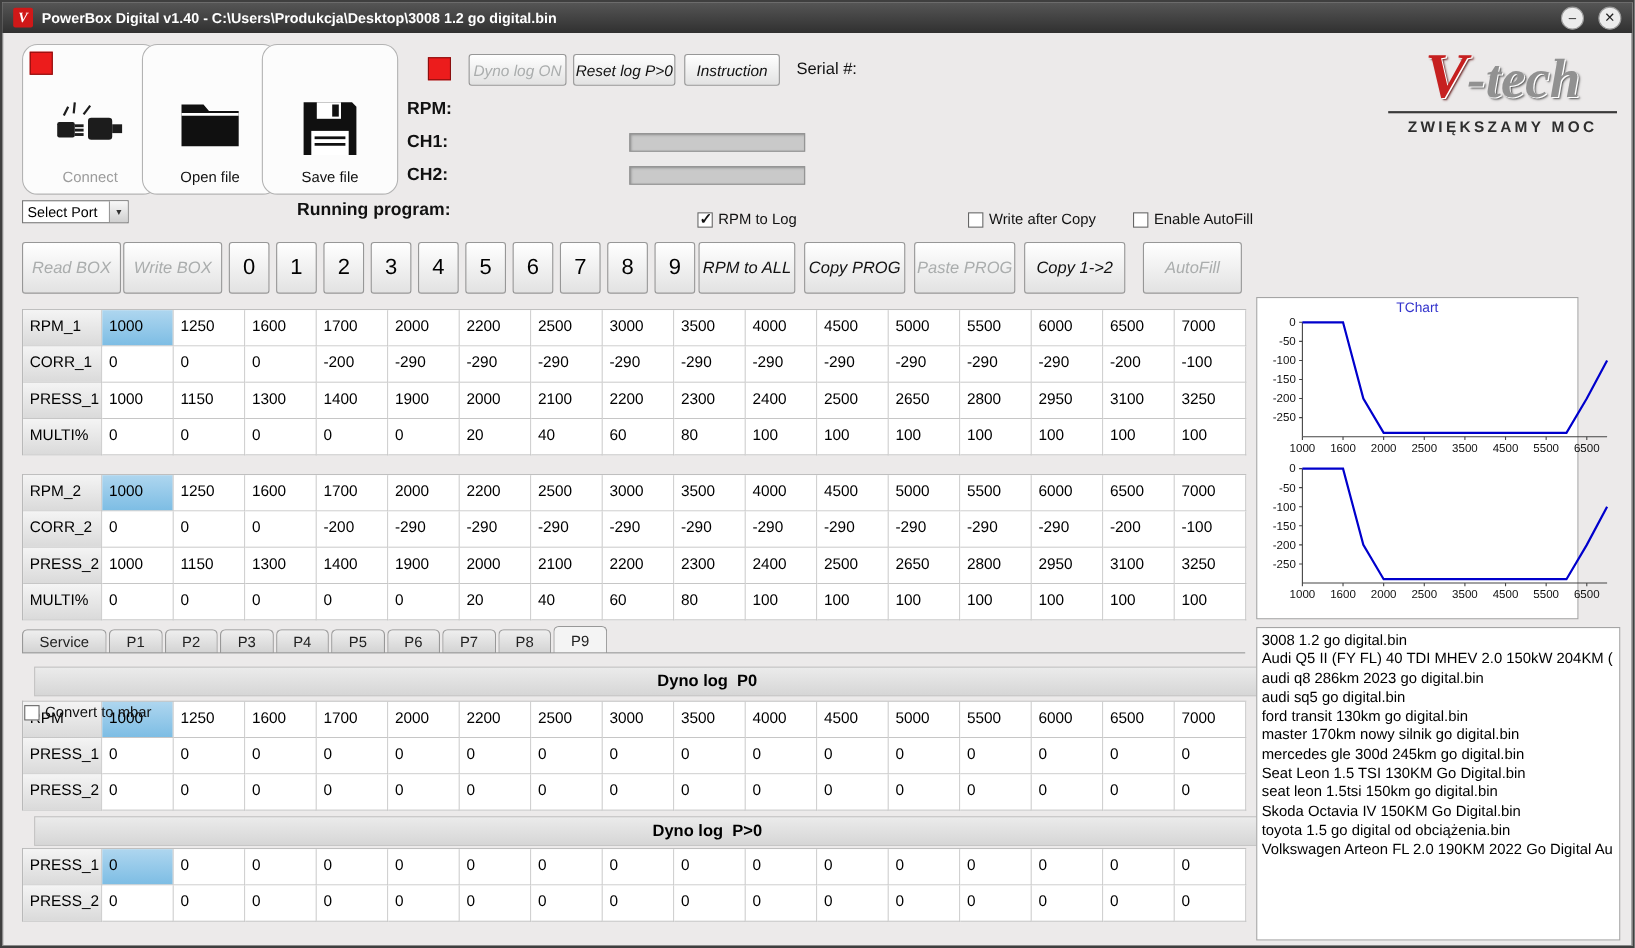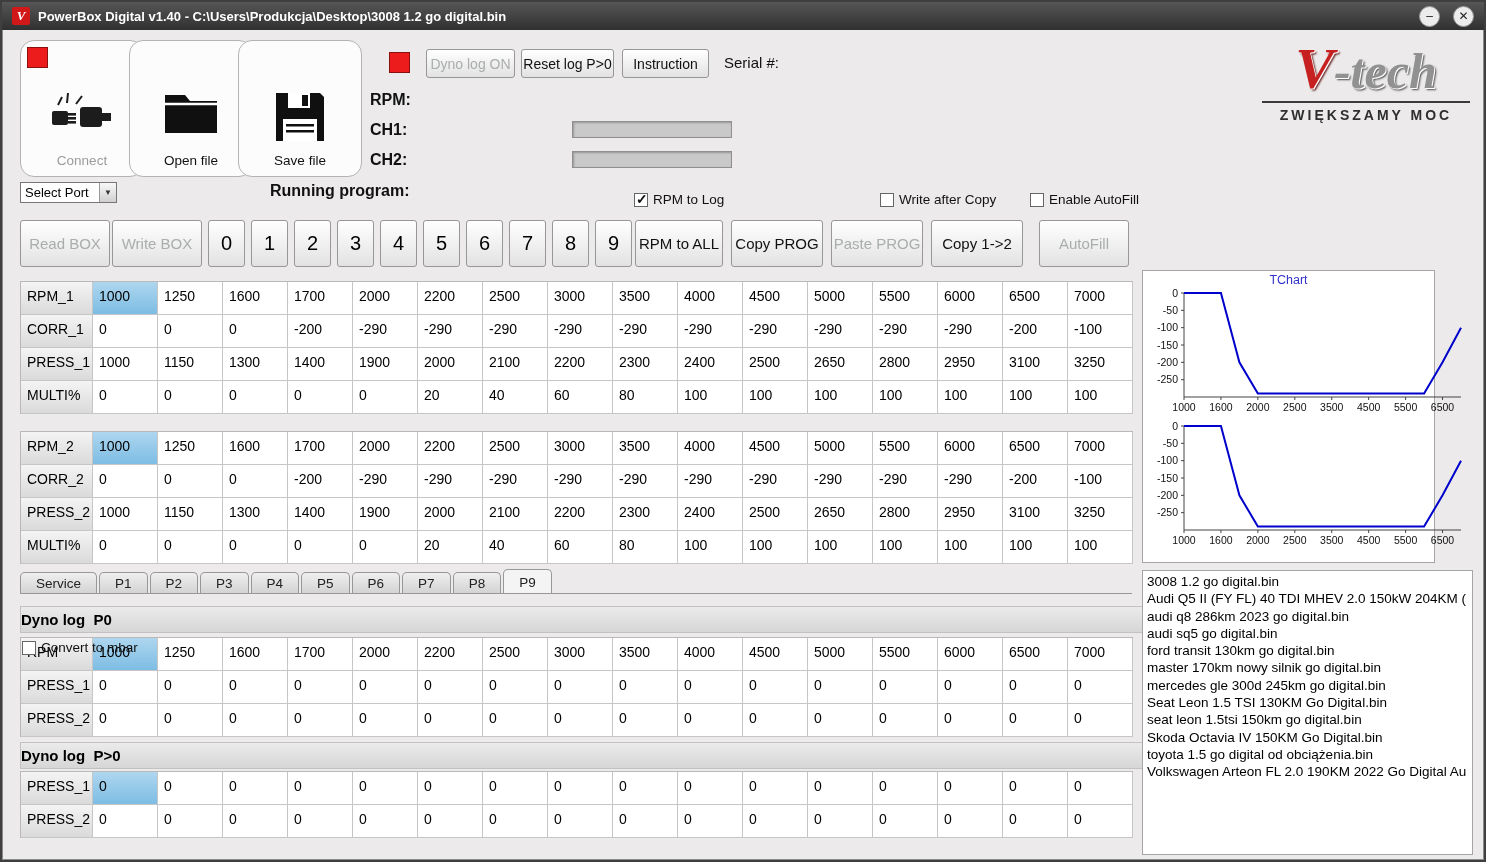--- a/index.html
+++ b/index.html
@@ -7,21 +7,21 @@
   .window{position:relative;width:1486px;height:862px;background:#eceaea;border:2px solid #3f3f3f;box-shadow:inset 0 0 0 1px #8a8a8a;overflow:hidden;}
   .titlebar{height:28px;background:linear-gradient(#565656,#303030);display:flex;align-items:center;gap:8px;padding:0 10px;}
   .appicon{width:18px;height:18px;background:#d01818;color:#fff;font:italic bold 13px "Liberation Serif",serif;display:flex;align-items:center;justify-content:center;border-radius:2px;flex:0 0 auto;}
   .title{color:#fff;font-size:13px;font-weight:bold;flex:1;white-space:nowrap;overflow:hidden;}
   .winbtn{width:21px;height:21px;border-radius:50%;background:#ececec;color:#222;display:flex;align-items:center;justify-content:center;font-size:12px;margin-left:5px;border:1px solid #999;cursor:default;}
   .bigbtn{position:absolute;width:124px;height:137px;background:#fcfcfc;border:1px solid #b3b3b3;border-radius:14px;top:38px;}
   .red-ind{position:absolute;width:21px;height:21px;background:#ec1c1c;border:1px solid #8a0f0f;}
   .bigicon{position:absolute;left:50%;top:48px;transform:translateX(-50%);}
   .biglabel{position:absolute;bottom:8px;width:100%;text-align:center;font-size:13.5px;color:#111;}
   .biglabel.dis{color:#9b9b9b;}
-  .btn{position:absolute;display:flex;align-items:center;justify-content:center;background:linear-gradient(#ffffff,#e2e2e2);border:1px solid #979797;border-radius:3px;font-size:14px;color:#111;white-space:nowrap;}
+  .btn{position:absolute;display:flex;align-items:center;justify-content:center;background:linear-gradient(#ffffff,#e2e2e2);border:1px solid #979797;border-radius:3px;font-size:14px;color:#111;white-space:nowrap;font-style:italic;}
   .btn.disabled{color:#aaadad;}
   .cmd{height:47px;font-size:15px;}
   .digits{position:absolute;left:206px;top:218px;display:flex;gap:6px;}
   .digit{position:static;width:37px;height:47px;font-size:20px;display:flex;align-items:center;justify-content:center;background:linear-gradient(#ffffff,#e2e2e2);border:1px solid #979797;border-radius:3px;}
   .label{position:absolute;color:#111;white-space:nowrap;}
   .b16{font-size:16px;font-weight:bold;}
   .pbar{position:absolute;width:160px;height:17px;background:#c9c9c9;border:1px solid #909090;box-shadow:inset 1px 1px 2px rgba(0,0,0,.25);}
   .combo{position:absolute;left:18px;top:180px;width:97px;height:21px;background:#fff;border:1px solid #777;display:flex;align-items:stretch;font-size:13px;}
   .combo .txt{flex:1;padding:2px 0 0 4px;}
   .combo .arrow{width:17px;background:linear-gradient(#f8f8f8,#d0d0d0);border-left:1px solid #999;display:flex;align-items:center;justify-content:center;font-size:8px;color:#333;}
@@ -30,21 +30,21 @@
   .cb.checked::after{content:"✓";position:absolute;left:1px;top:-3px;font-size:14px;font-weight:bold;color:#111;}
   .grid{position:absolute;background:#fff;border-top:1px solid #b9b9b9;border-left:1px solid #b9b9b9;}
   .t-row{display:flex;height:33px;}
   .t-cell{width:65px;border-right:1px solid #c6c6c6;border-bottom:1px solid #c6c6c6;font-size:14px;line-height:29px;padding-left:6px;overflow:hidden;background:#fff;color:#000;}
   .t-cell.head{width:72px;background:linear-gradient(#f4f4f4,#dadada);}
   .t-cell.hl{background:linear-gradient(#aed6ef,#7dbde4);}
   .tabs{position:absolute;left:18px;top:567px;display:flex;gap:2px;align-items:flex-end;height:25px;}
   .tab{height:22px;padding:0 15px;background:linear-gradient(#efefef,#d2d2d2);border:1px solid #989898;border-bottom:none;border-radius:5px 5px 0 0;font-size:13.5px;display:flex;align-items:center;color:#222;}
   .tab.active{height:25px;background:#f4f4f4;}
   .tabline{position:absolute;left:18px;top:591px;width:1112px;height:1px;background:#989898;}
-  .band{position:absolute;left:18px;width:1224px;height:27px;background:linear-gradient(#ebebeb,#d6d6d6);border:1px solid #c2c2c2;display:flex;align-items:center;font-size:15px;font-weight:bold;color:#000;}
+  .band{position:absolute;left:29px;width:1224px;height:27px;background:linear-gradient(#ebebeb,#d6d6d6);border:1px solid #c2c2c2;display:flex;align-items:center;justify-content:center;font-size:15px;font-weight:bold;color:#000;}
   .band span{white-space:pre;}
   .chartbox{position:absolute;left:1140px;top:268px;width:293px;height:293px;background:#fff;border:1px solid #a5a5a5;}
   .chart-title{text-align:center;font-size:12.5px;color:#3333cc;padding-top:2px;height:17px;}
   .chartbox svg{display:block;font-family:inherit;}
   .filelist{position:absolute;left:1140px;top:568px;width:331px;height:285px;background:#fff;border:1px solid #a5a5a5;font-size:13.5px;line-height:17.3px;padding:2px 0 0 4px;overflow:hidden;}
   .file-item{white-space:nowrap;color:#000;}
   .logo{position:absolute;left:1260px;top:40px;width:208px;text-align:center;}
   .logo-brand{font:italic bold 50px "Liberation Serif",serif;line-height:54px;color:#919191;text-shadow:1px 1px 0 #fff,2px 2px 2px #4e4e4e;}
   .logo-brand .lv{color:#c62020;font-size:58px;text-shadow:1px 1px 0 #fff,2px 2px 2px #5e1414;}
   .logo-tagline{margin-top:3px;border-top:2px solid #3a3a3a;font-size:14px;font-weight:bold;letter-spacing:3px;color:#2e2e2e;padding-top:4px;}

